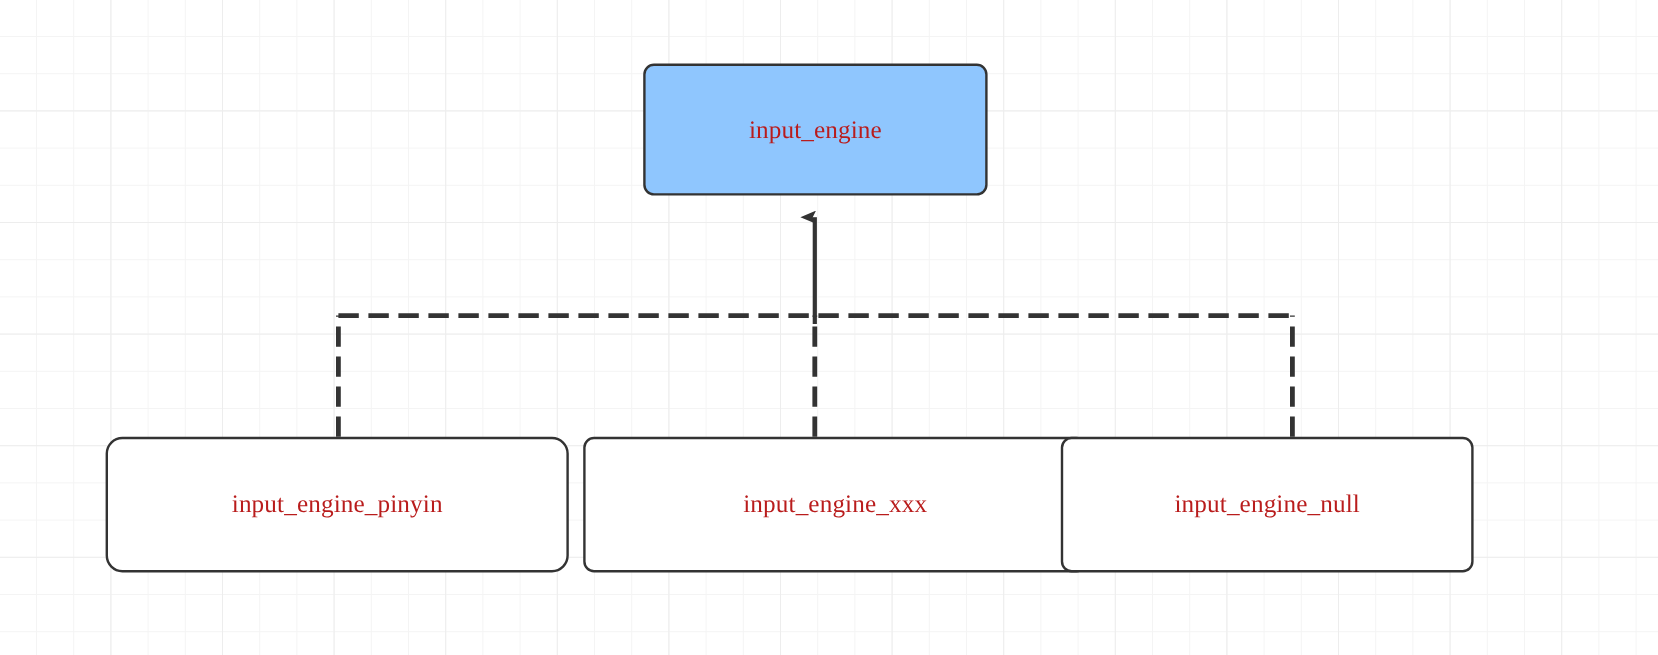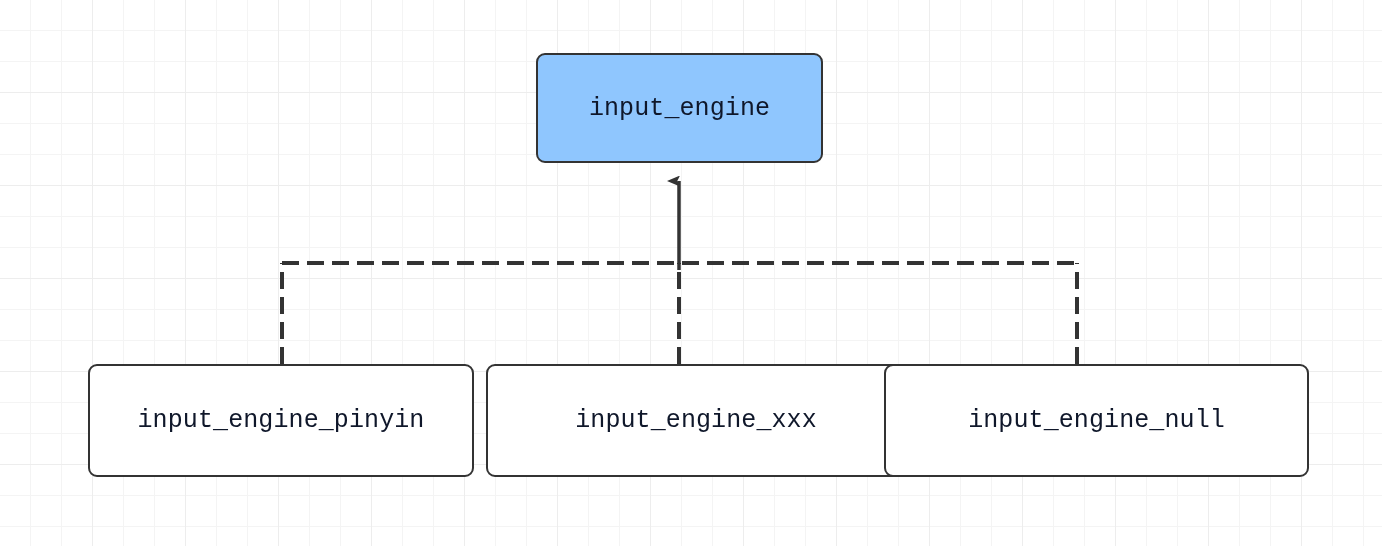--- a/index.html
+++ b/index.html
@@ -49,23 +49,23 @@
     position: absolute;
     box-sizing: border-box;
     border: 2.5px solid #333333;
     border-radius: 9px;
     display: flex;
     align-items: center;
     justify-content: center;
     background: #ffffff;
   }
   .node-label {
-    font-size: 25px;
-    color: #0f172a;
-    font-family: Liberation Mono, monospace;
+    font-size: 21px;
+    color: #b91c1c;
+    font-family: Liberation Serif, serif;
     letter-spacing: 0.1px;
     white-space: nowrap;
     user-select: none;
   }
   .node-base {
     background: #8FC6FE;
   }
 </style>
 </head>
 <body>
@@ -88,25 +88,25 @@
 
     <path d="M 679 364 L 679 263" fill="none" stroke="#333333" stroke-width="4" stroke-dasharray="17 8" stroke-linecap="butt"></path>
 
     <path d="M 679 270 L 679 181" fill="none" stroke="#333333" stroke-width="3.5" marker-end="url(#arrow-up)"></path>
   </svg>
 
   <div class="node node-base" style="left:536px; top:53px; width:287px; height:110px;">
     <span class="node-label">input_engine</span>
   </div>
 
-  <div class="node" style="left:88px; top:364px; width:386px; height:113px;">
+  <div class="node" style="left:88px; top:364px; width:386px; height:113px;border-radius:14px;">
     <span class="node-label">input_engine_pinyin</span>
   </div>
 
   <div class="node" style="left:486px; top:364px; width:420px; height:113px;">
     <span class="node-label">input_engine_xxx</span>
   </div>
 
-  <div class="node" style="left:884px; top:364px; width:425px; height:113px;">
+  <div class="node" style="left:884px; top:364px; width:344px; height:113px;">
     <span class="node-label">input_engine_null</span>
   </div>
 
 </div>
 
 </body></html>

